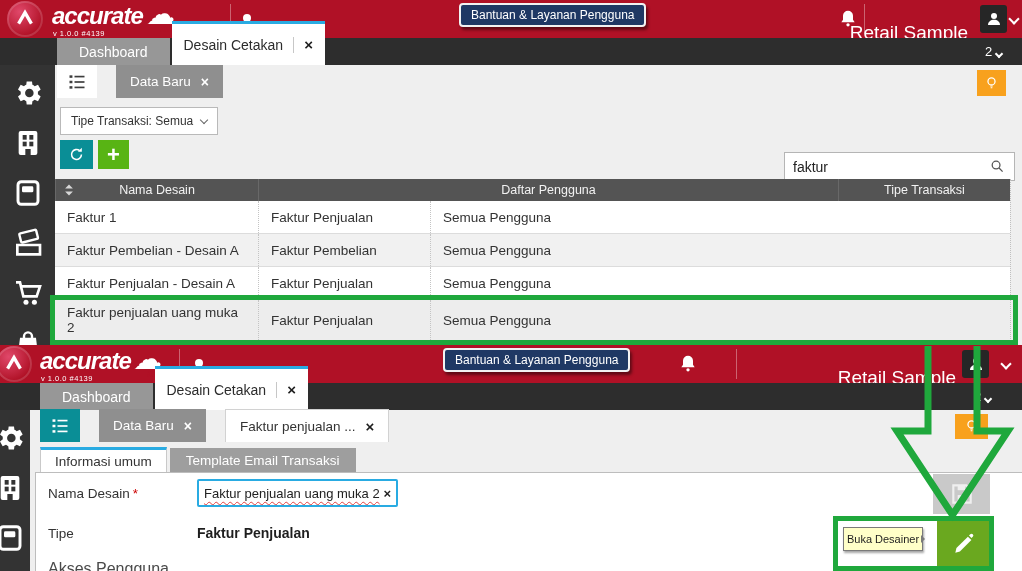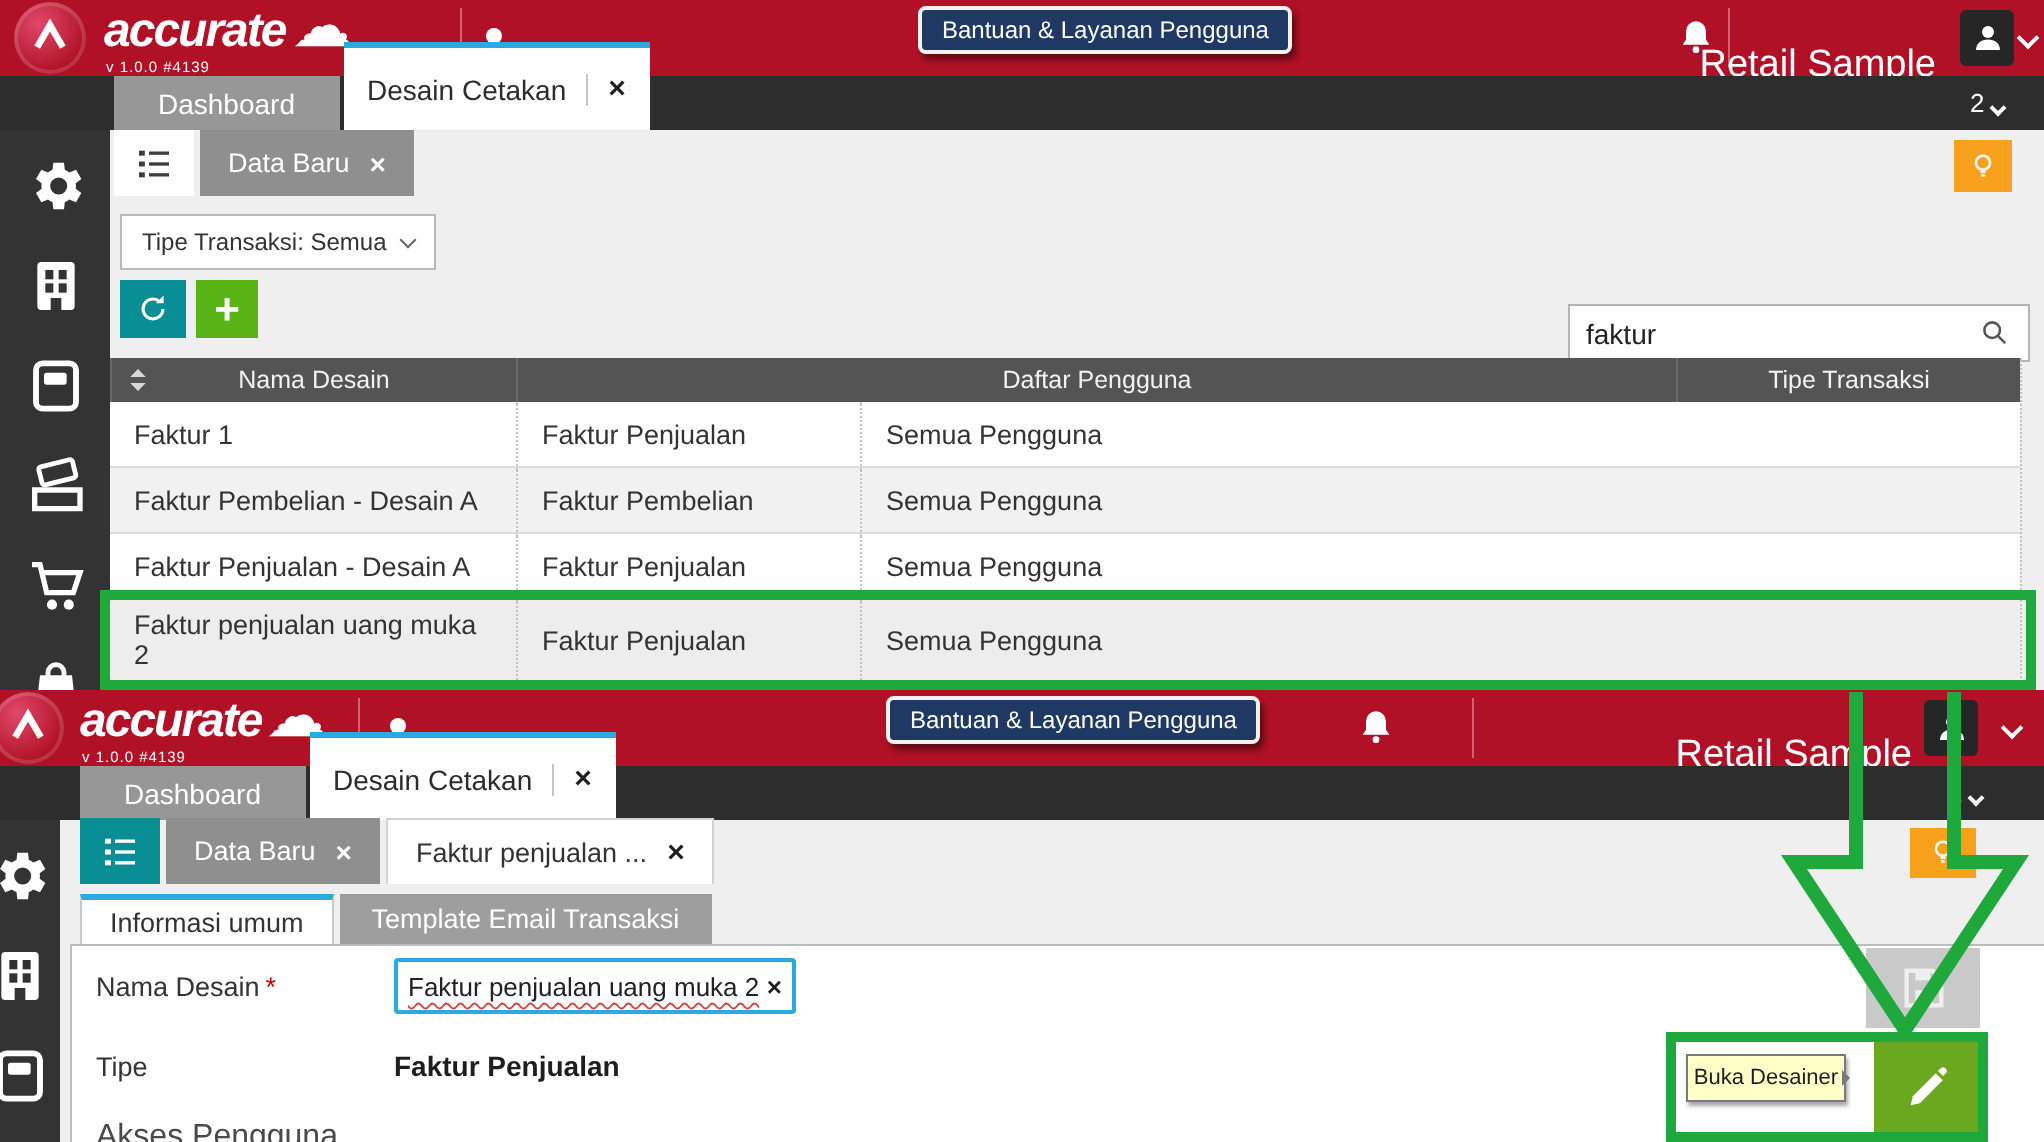--- a/index.html
+++ b/index.html
@@ -42,21 +42,21 @@
   .notif{position:absolute;color:#fff;font-size:13px;display:flex;align-items:center;gap:4px;}
   .notif .chev{width:6px;height:6px;margin-top:4px;}
 
   
   .sidebar{position:absolute;background:var(--side);display:flex;flex-direction:column;align-items:center;gap:18px;padding-top:12px;overflow:hidden;}
   .side-ic{width:32px;height:32px;color:#fff;flex:0 0 auto;}
   .side-ic svg{width:32px;height:32px;display:block;}
 
   
   .content{position:absolute;background:#efefef;}
-  .subtab-row{position:absolute;display:flex;align-items:flex-end;gap:3px;}
+  .subtab-row{position:absolute;display:flex;align-items:flex-end;gap:19px;}
   .listbtn{width:40px;height:33px;display:flex;align-items:center;justify-content:center;}
   .listbtn.white{background:#fff;color:#3d3d3d;}
   .listbtn.teal{background:var(--teal);color:#fff;}
   .subtab{height:33px;display:flex;align-items:center;gap:10px;font-size:13.5px;padding:0 14px;}
   .subtab.gray{background:#8f8f8f;color:#fff;}
   .subtab.white{background:#fff;color:#333;border:1px solid #d2d2d2;border-bottom:none;}
   .bulb{position:absolute;background:var(--orange);display:flex;align-items:center;justify-content:center;}
 
   .filterbtn{position:absolute;height:28px;background:#fff;border:1px solid #b9b9b9;color:#333;
     font-size:12px;display:flex;align-items:center;gap:8px;padding:0 10px;}
@@ -72,21 +72,21 @@
   .th .cell{display:flex;align-items:center;justify-content:center;height:100%;border-left:1px solid #686868;}
   .th .cell:first-child{border-left:none;}
   .row{background:#fff;height:33px;font-size:13.5px;color:#333;border-bottom:1px solid #dcdcdc;}
   .row.alt{background:#f1f1f1;}
   .row .cell{display:flex;align-items:center;height:100%;padding:0 12px;border-left:1px dotted #c4c4c4;}
   .row .cell:first-child{border-left:none;}
   .c1{width:203px;} .c2{width:172px;} .c3{flex:1;}
   .sorticon{position:absolute;left:8px;top:4px;}
 
   
-  .formtabs{position:absolute;display:flex;align-items:flex-start;gap:3px;}
+  .formtabs{position:absolute;display:flex;align-items:center;gap:3px;}
   .ftab-active{height:26px;background:#fff;border:1px solid #c9c9c9;border-bottom:none;border-top:3px solid var(--blue);
     color:#333;font-size:13.5px;display:flex;align-items:center;padding:0 14px;}
   .ftab-gray{height:25px;background:#9e9e9e;color:#fff;font-size:13.5px;display:flex;align-items:center;padding:0 16px;}
   .panel{position:absolute;background:#fff;border-top:1px solid #bdbdbd;border-left:1px solid #bdbdbd;}
   .flabel{position:absolute;font-size:13.5px;color:#333;}
   .req{color:#c00;margin-left:3px;}
   .finput{position:absolute;width:201px;height:28px;border:2px solid var(--blue);border-radius:2px;background:#fff;
     display:flex;align-items:center;padding:0 18px 0 5px;overflow:hidden;white-space:nowrap;}
   .finput .val{font-size:13px;color:#222;text-decoration:underline wavy #e04040 1px;text-underline-offset:3px;}
   .finput .clear{position:absolute;right:5px;top:5px;color:#1e1e1e;font-weight:bold;font-size:13px;}

